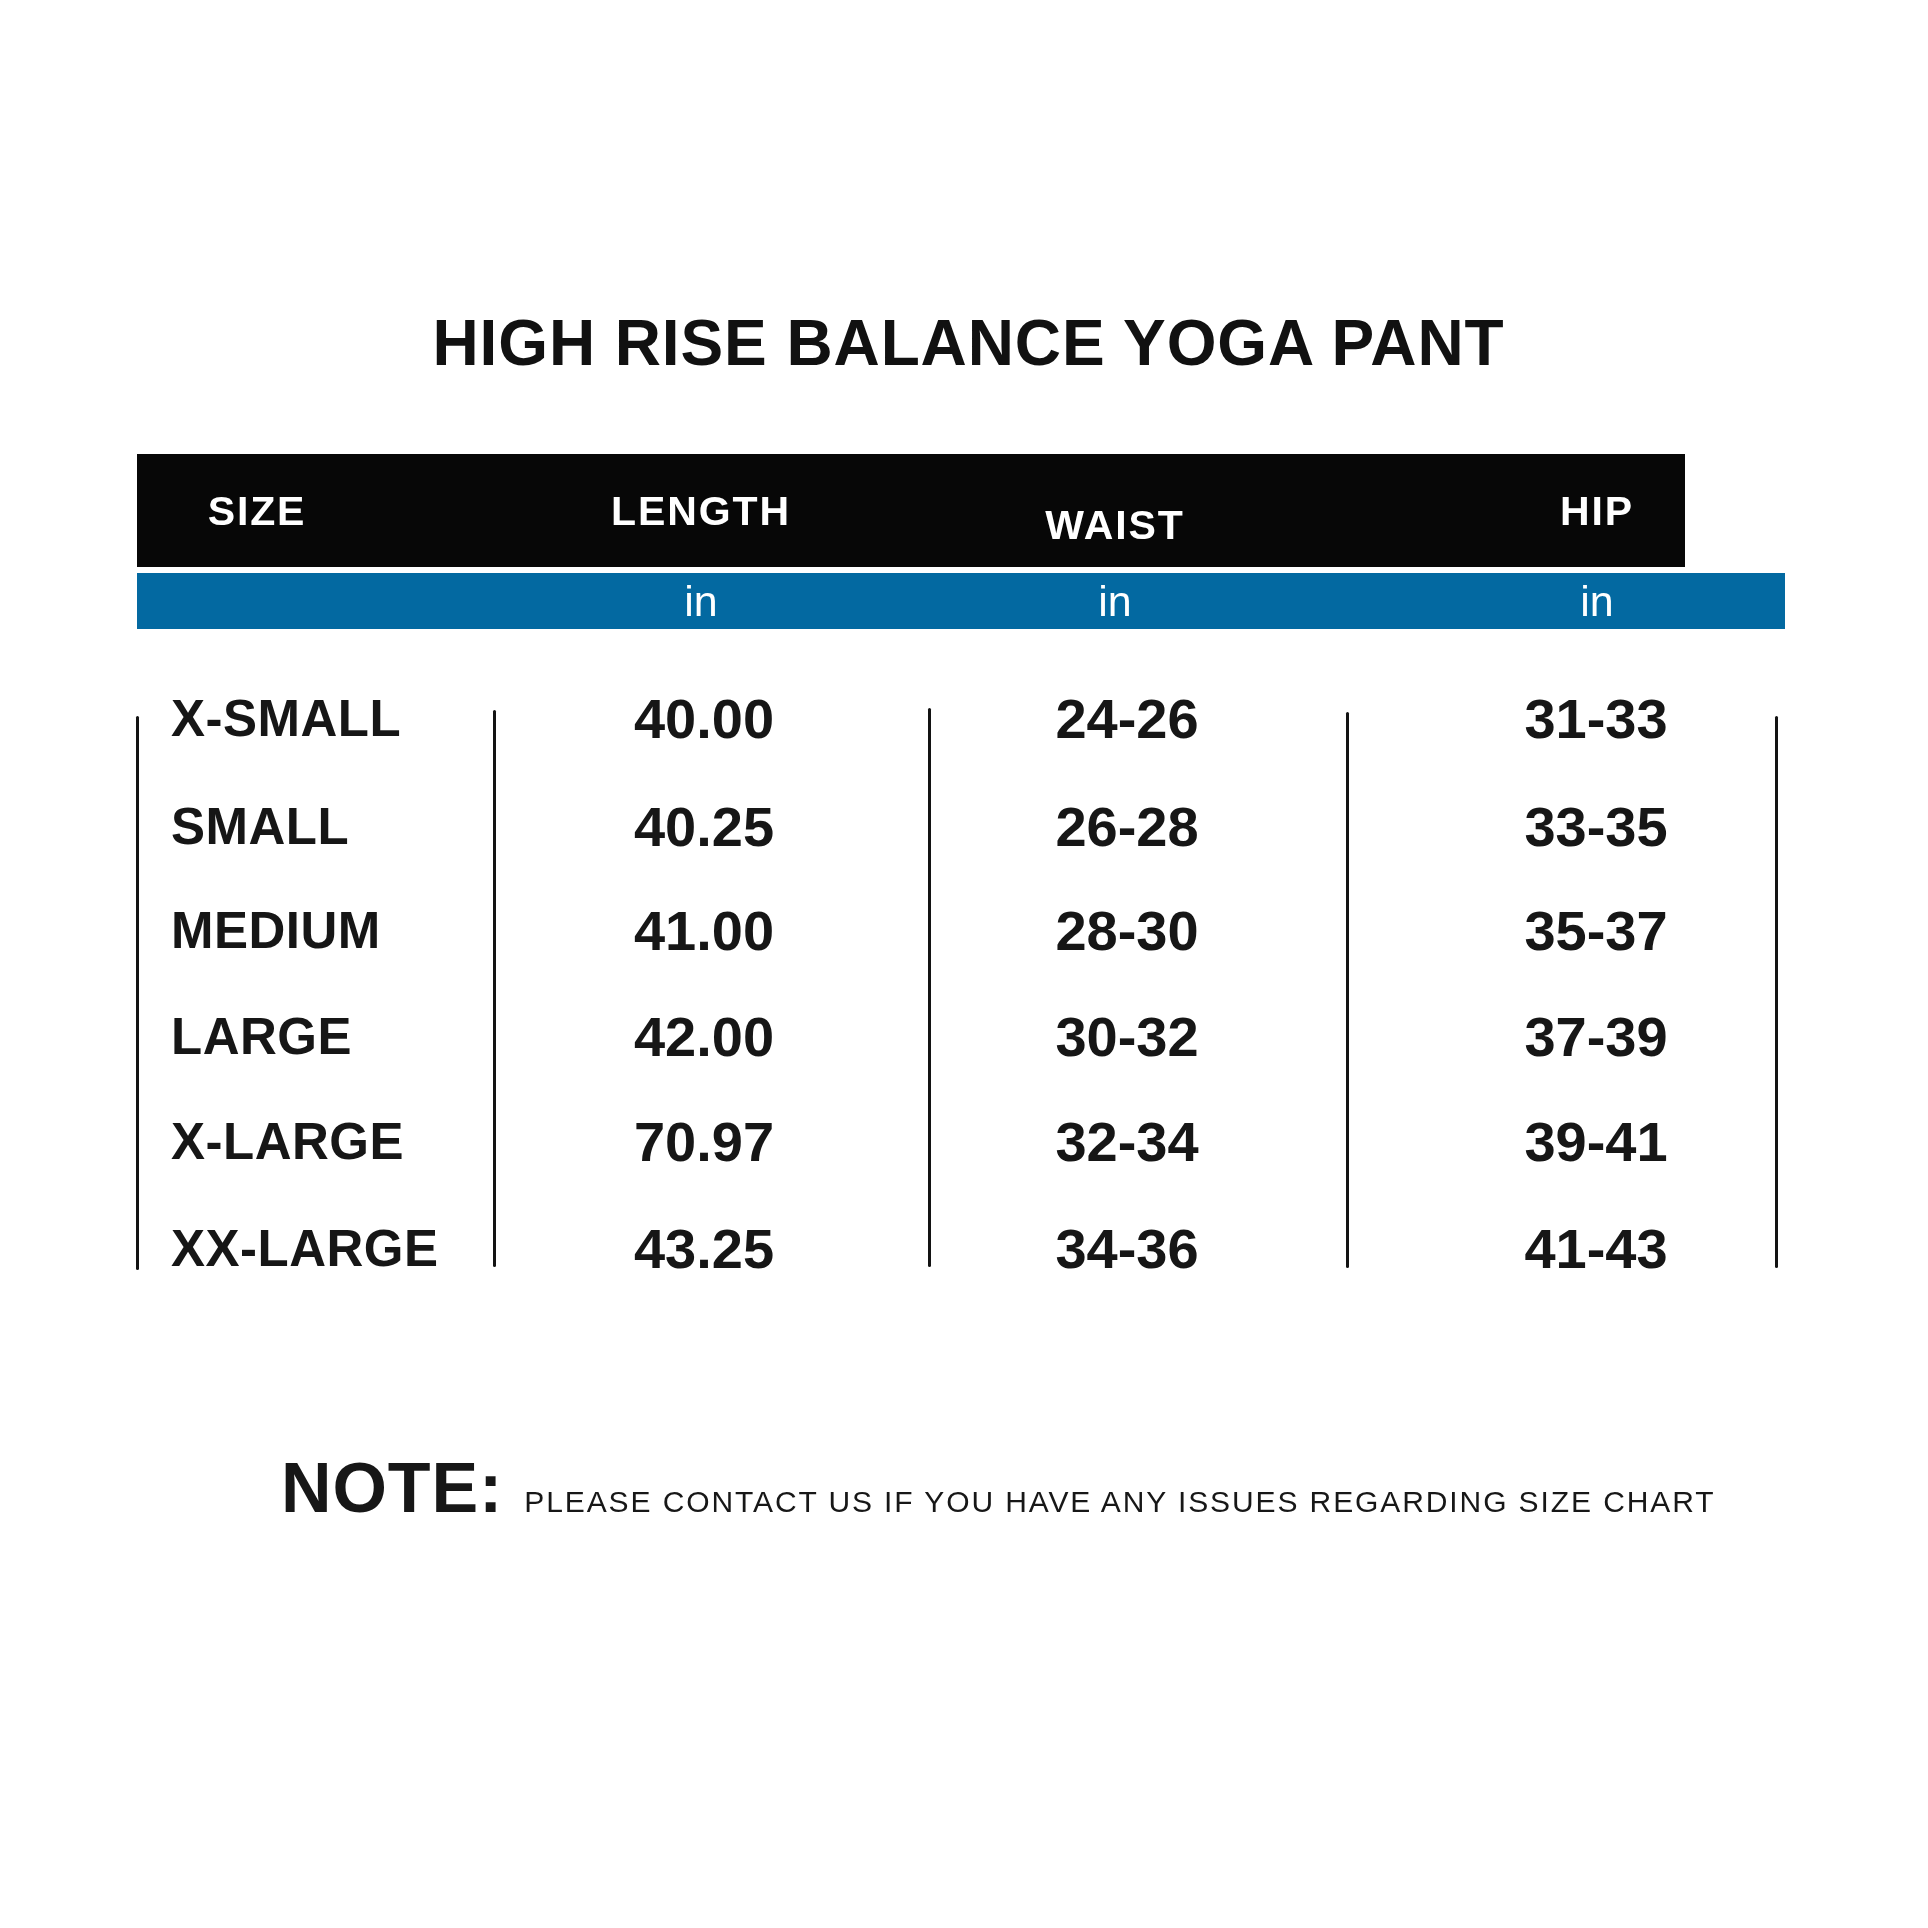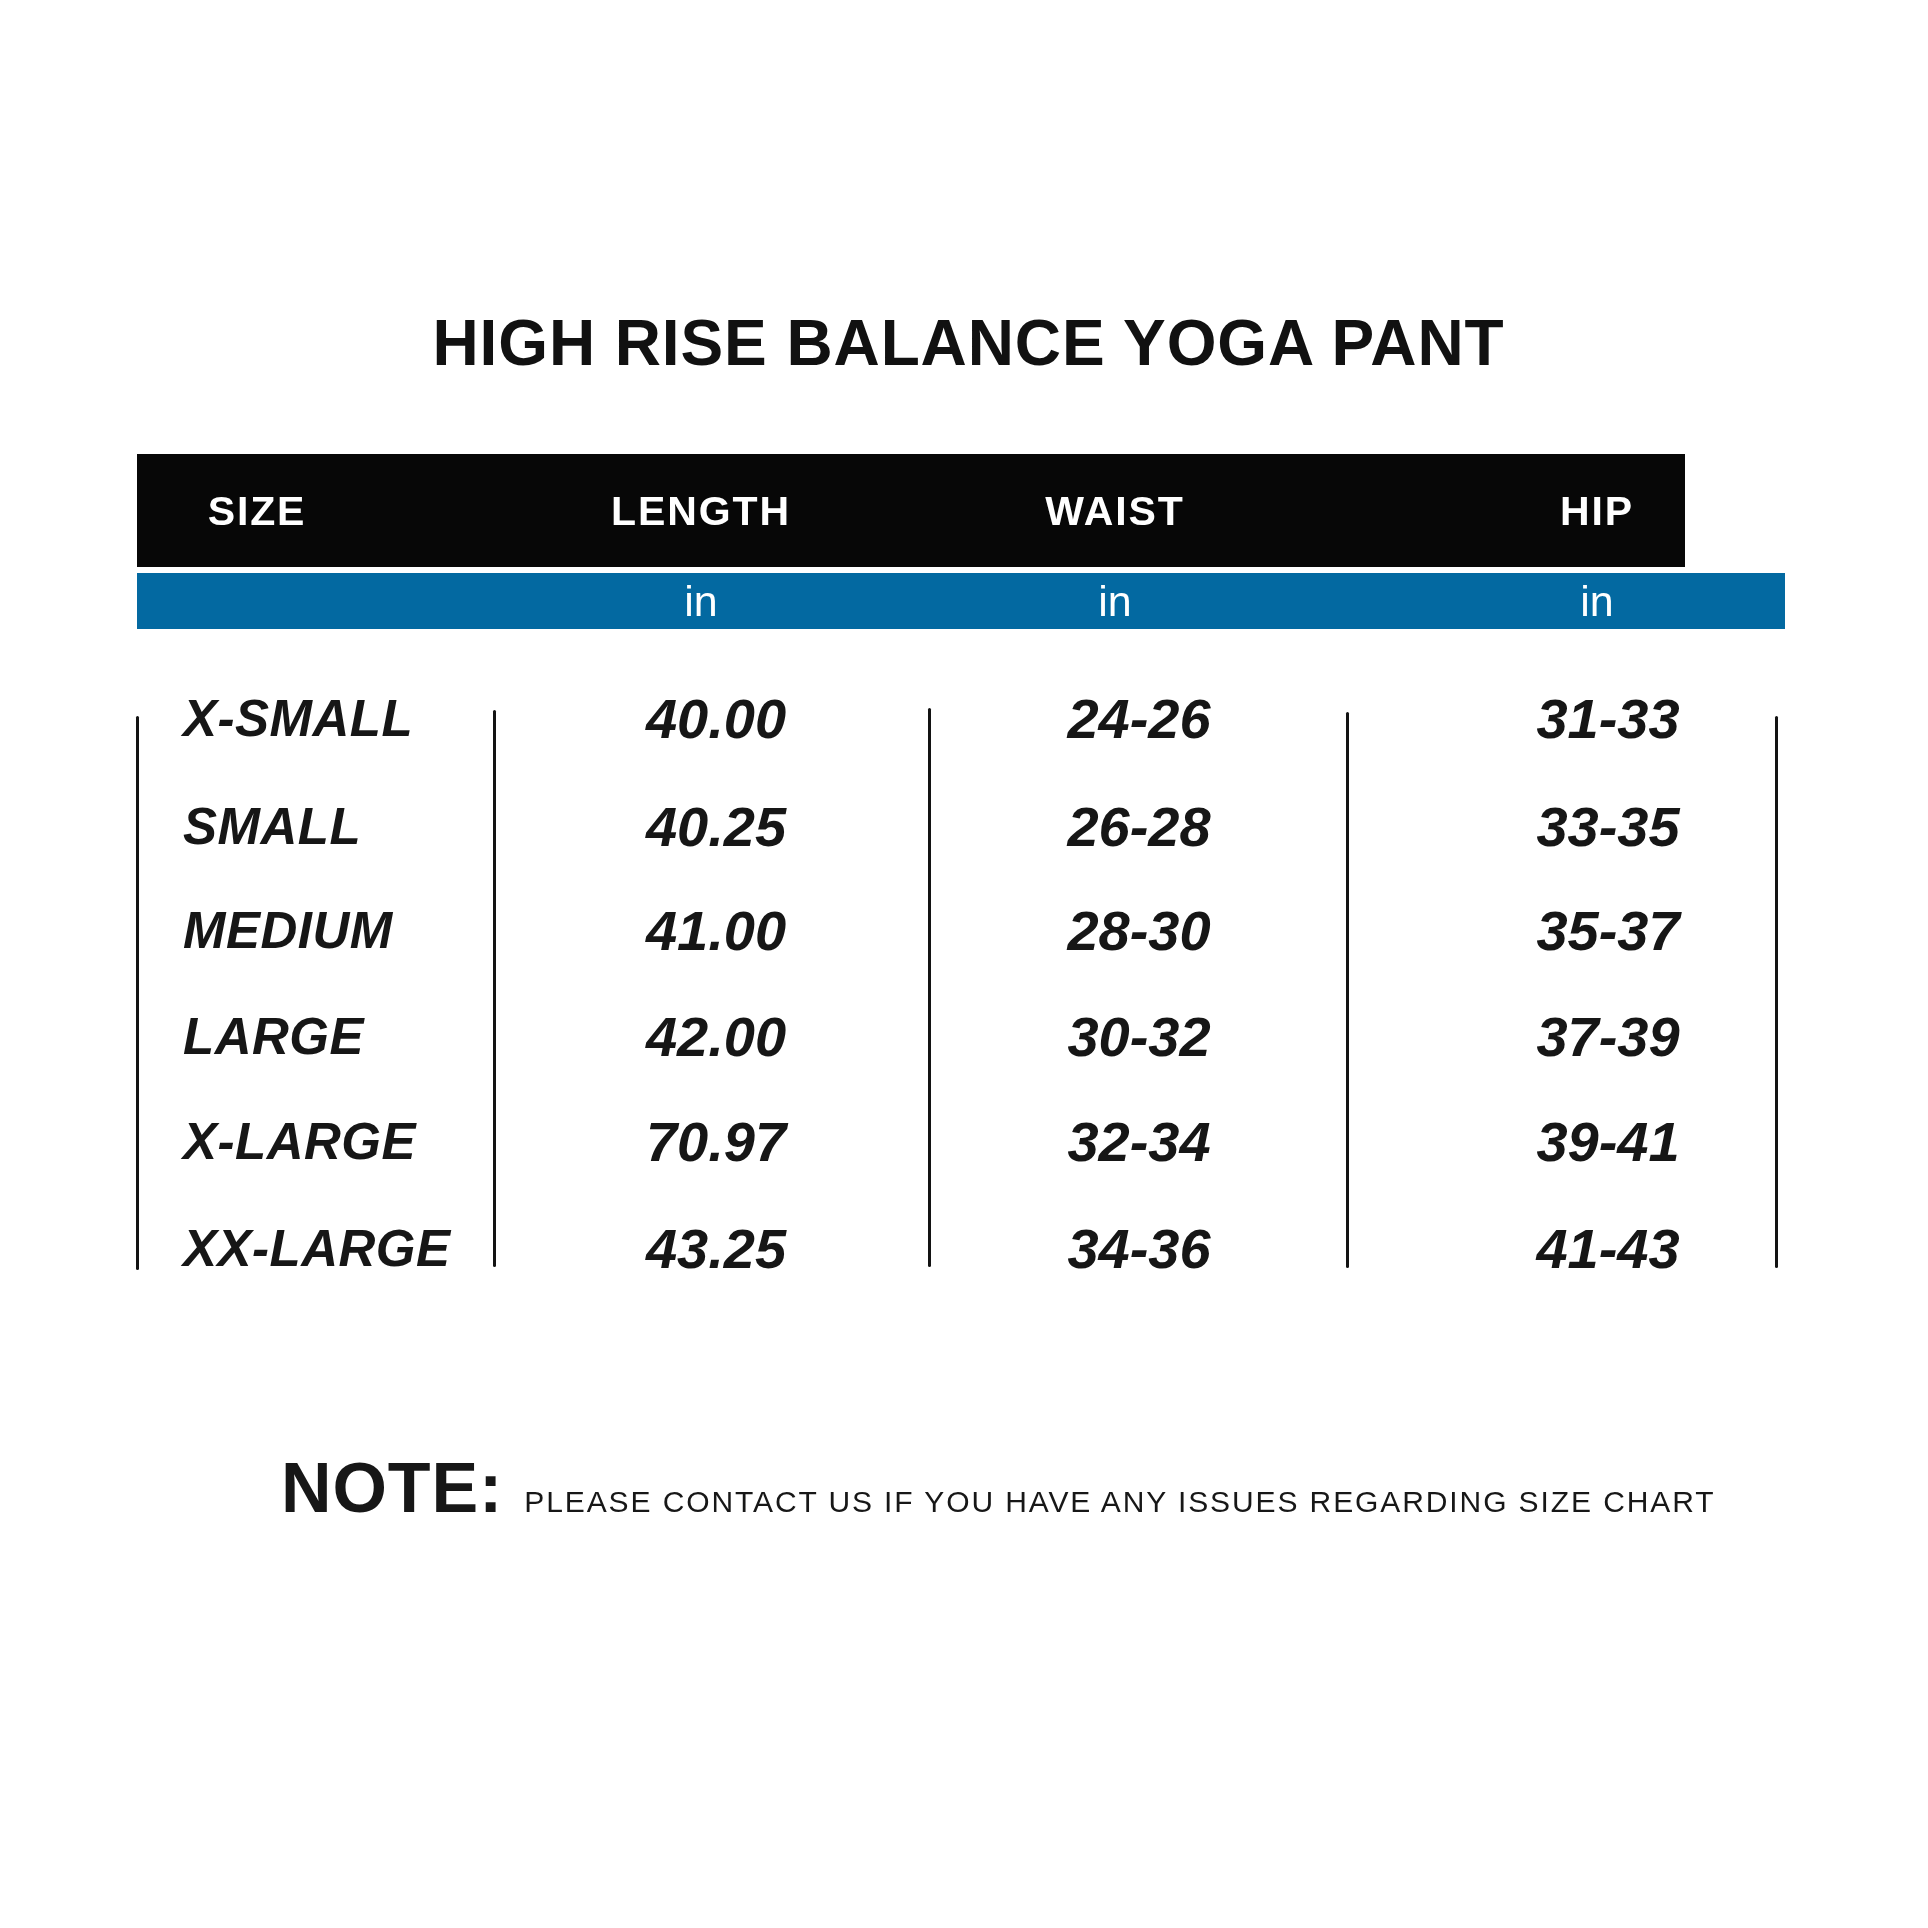--- a/index.html
+++ b/index.html
@@ -20,34 +20,34 @@
   .header-bar{
     position:absolute;left:137px;top:454px;
     width:1548px;height:113px;
     background:#070707;
   }
   .hcell{
     position:absolute;top:50%;transform:translate(-50%,-50%);
     color:#ffffff;font-size:41px;font-weight:700;letter-spacing:1.9px;
     white-space:nowrap;
   }
-  .hc0{left:120px;} .hc1{left:564px;} .hc2{left:978px;} .hc3{left:1460px;}
+  .hc0{left:120px;} .hc1{left:564px;} .hc2{left:978px;margin-top:14px;} .hc3{left:1460px;}
   .units-bar{
     position:absolute;left:137px;top:573px;
     width:1648px;height:56px;
     background:#0369a1;
   }
   .ucell{
     position:absolute;top:50%;transform:translate(-50%,-50%);
     color:#ffffff;font-size:43px;font-weight:400;line-height:1;
     white-space:nowrap;
   }
   .uc1{left:564px;} .uc2{left:978px;} .uc3{left:1460px;}
   .row{
-    position:absolute;left:12px;width:1848px;height:68px;line-height:68px;font-style:italic;
+    position:absolute;left:0;width:1848px;height:68px;line-height:68px;
   }
   .r0{top:685px;} .r1{top:793px;} .r2{top:897px;}
   .r3{top:1003px;} .r4{top:1108px;} .r5{top:1215px;}
   .cell{
     position:absolute;white-space:nowrap;
     font-weight:600;color:#161616;
   }
   .cell.size{left:171px;font-size:51px;letter-spacing:0.5px;}
   .cell.length{left:704px;transform:translateX(-50%);font-size:56px;}
   .cell.waist{left:1127px;transform:translateX(-50%);font-size:56px;}

